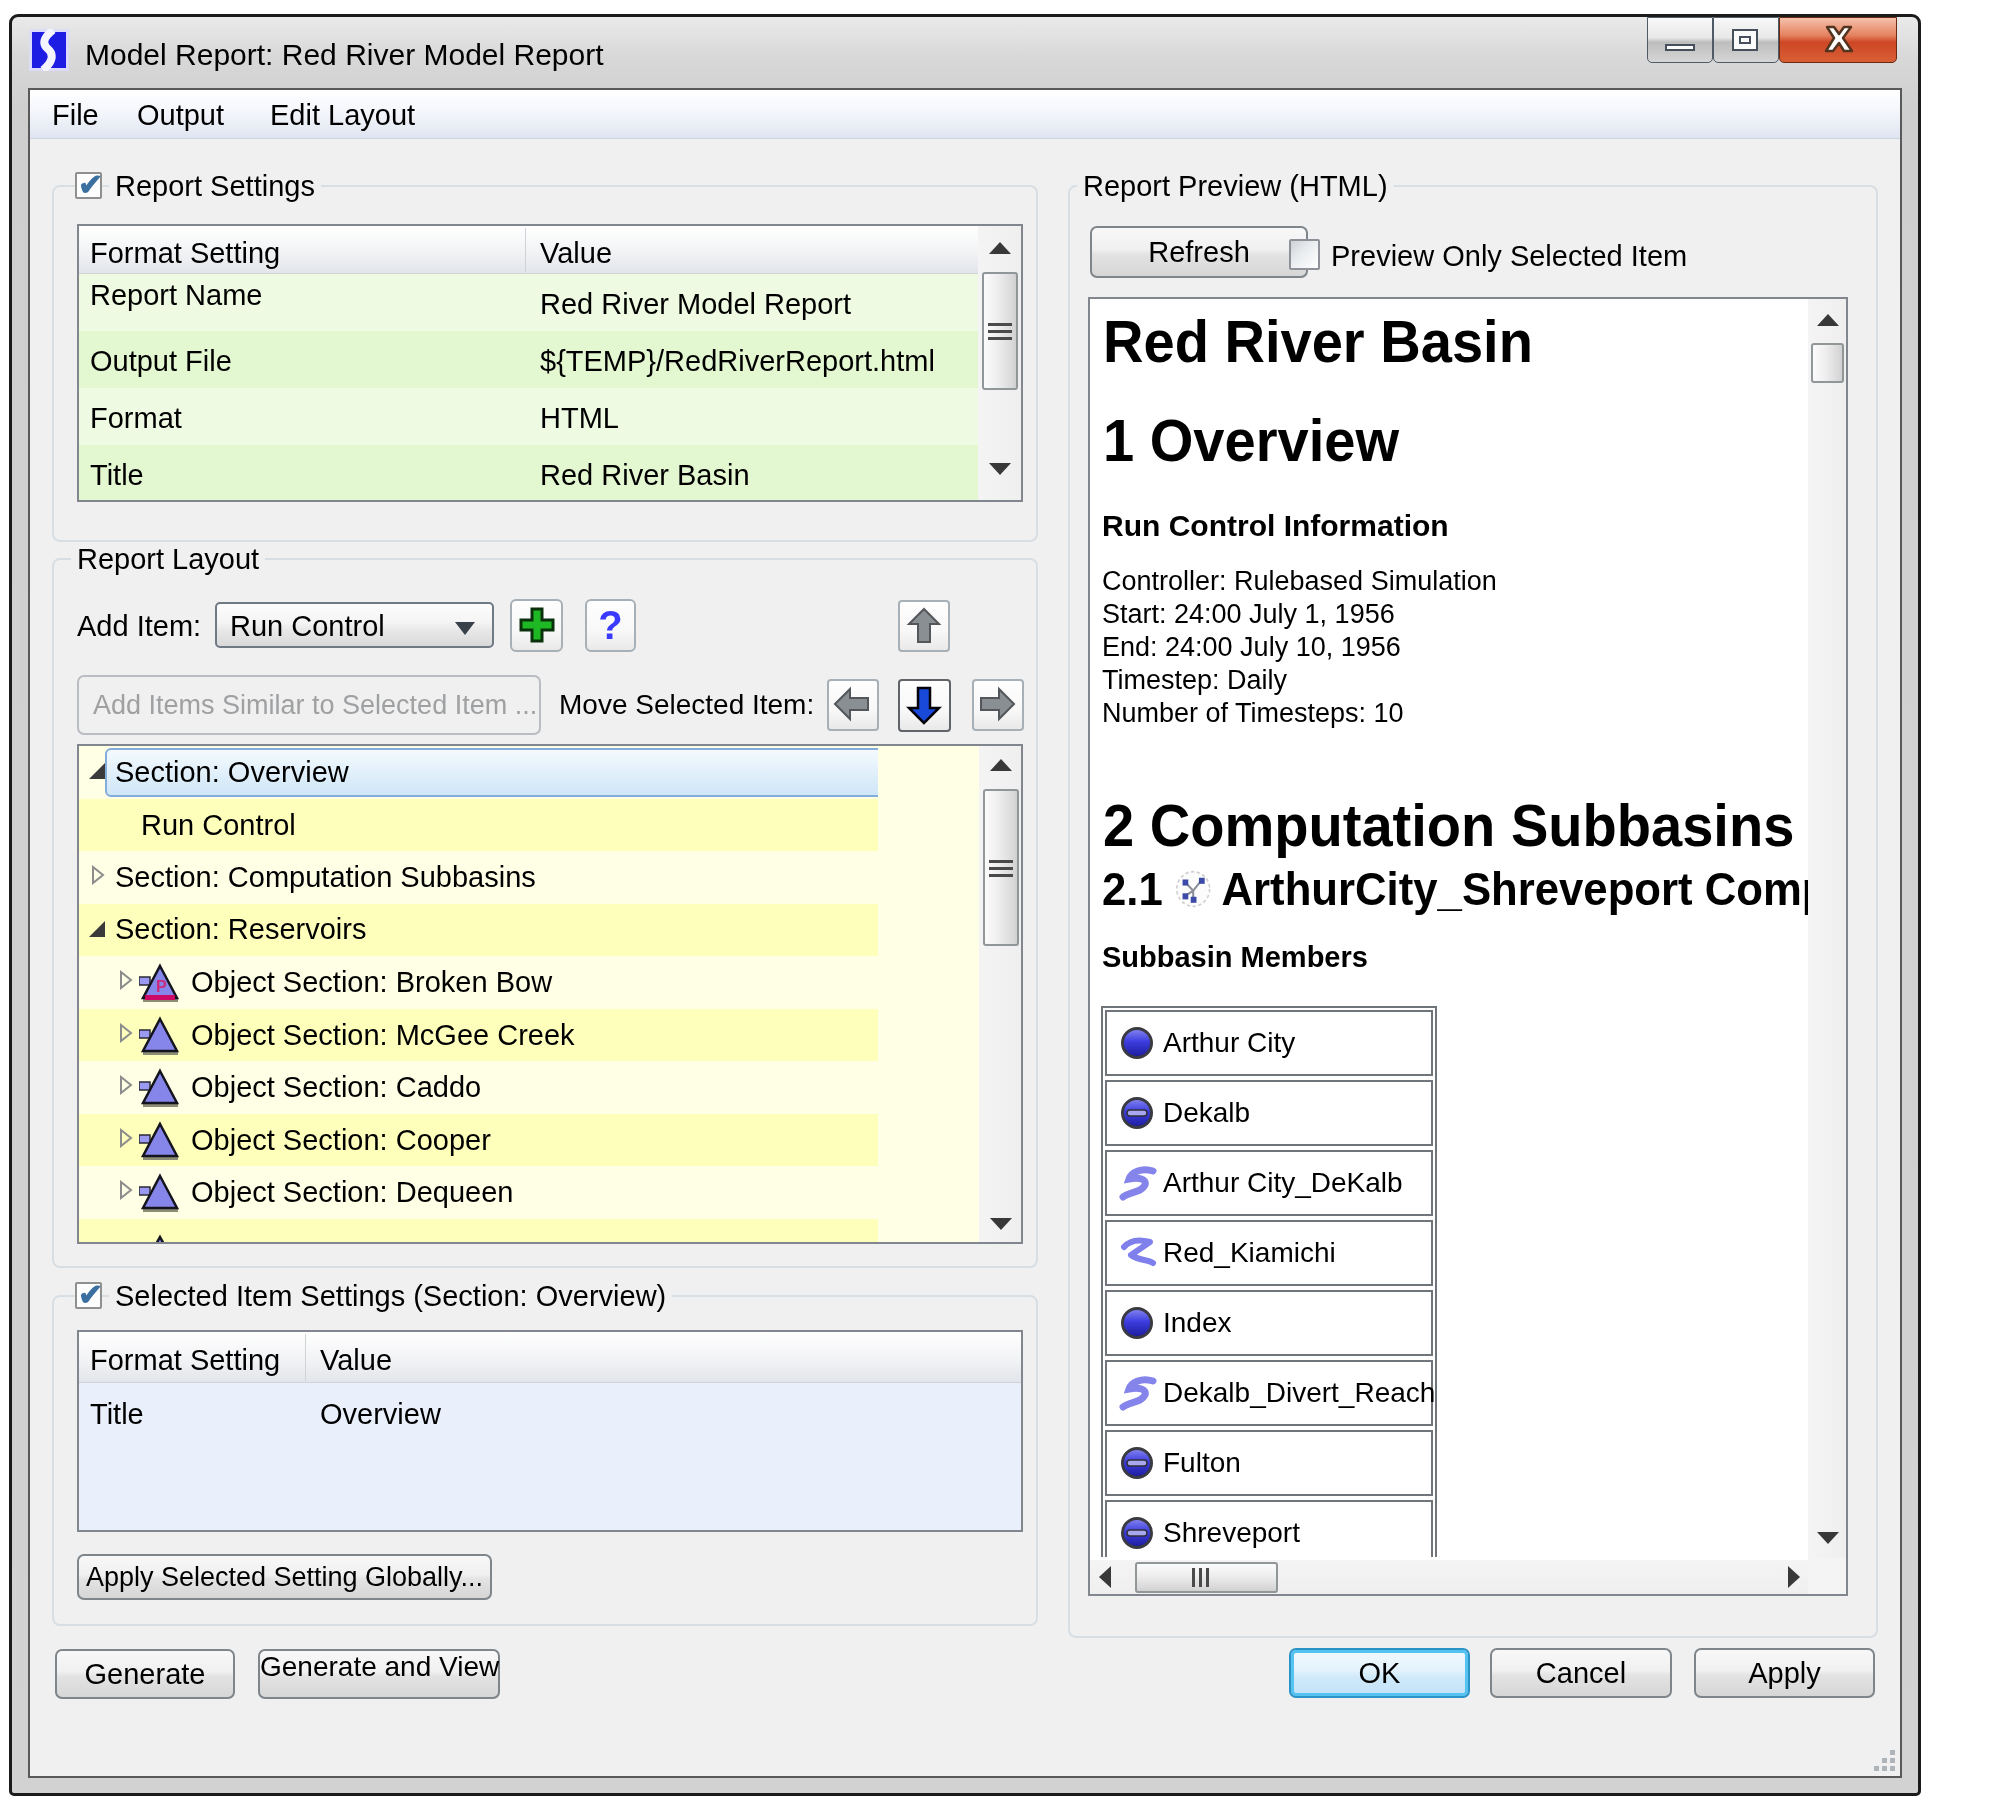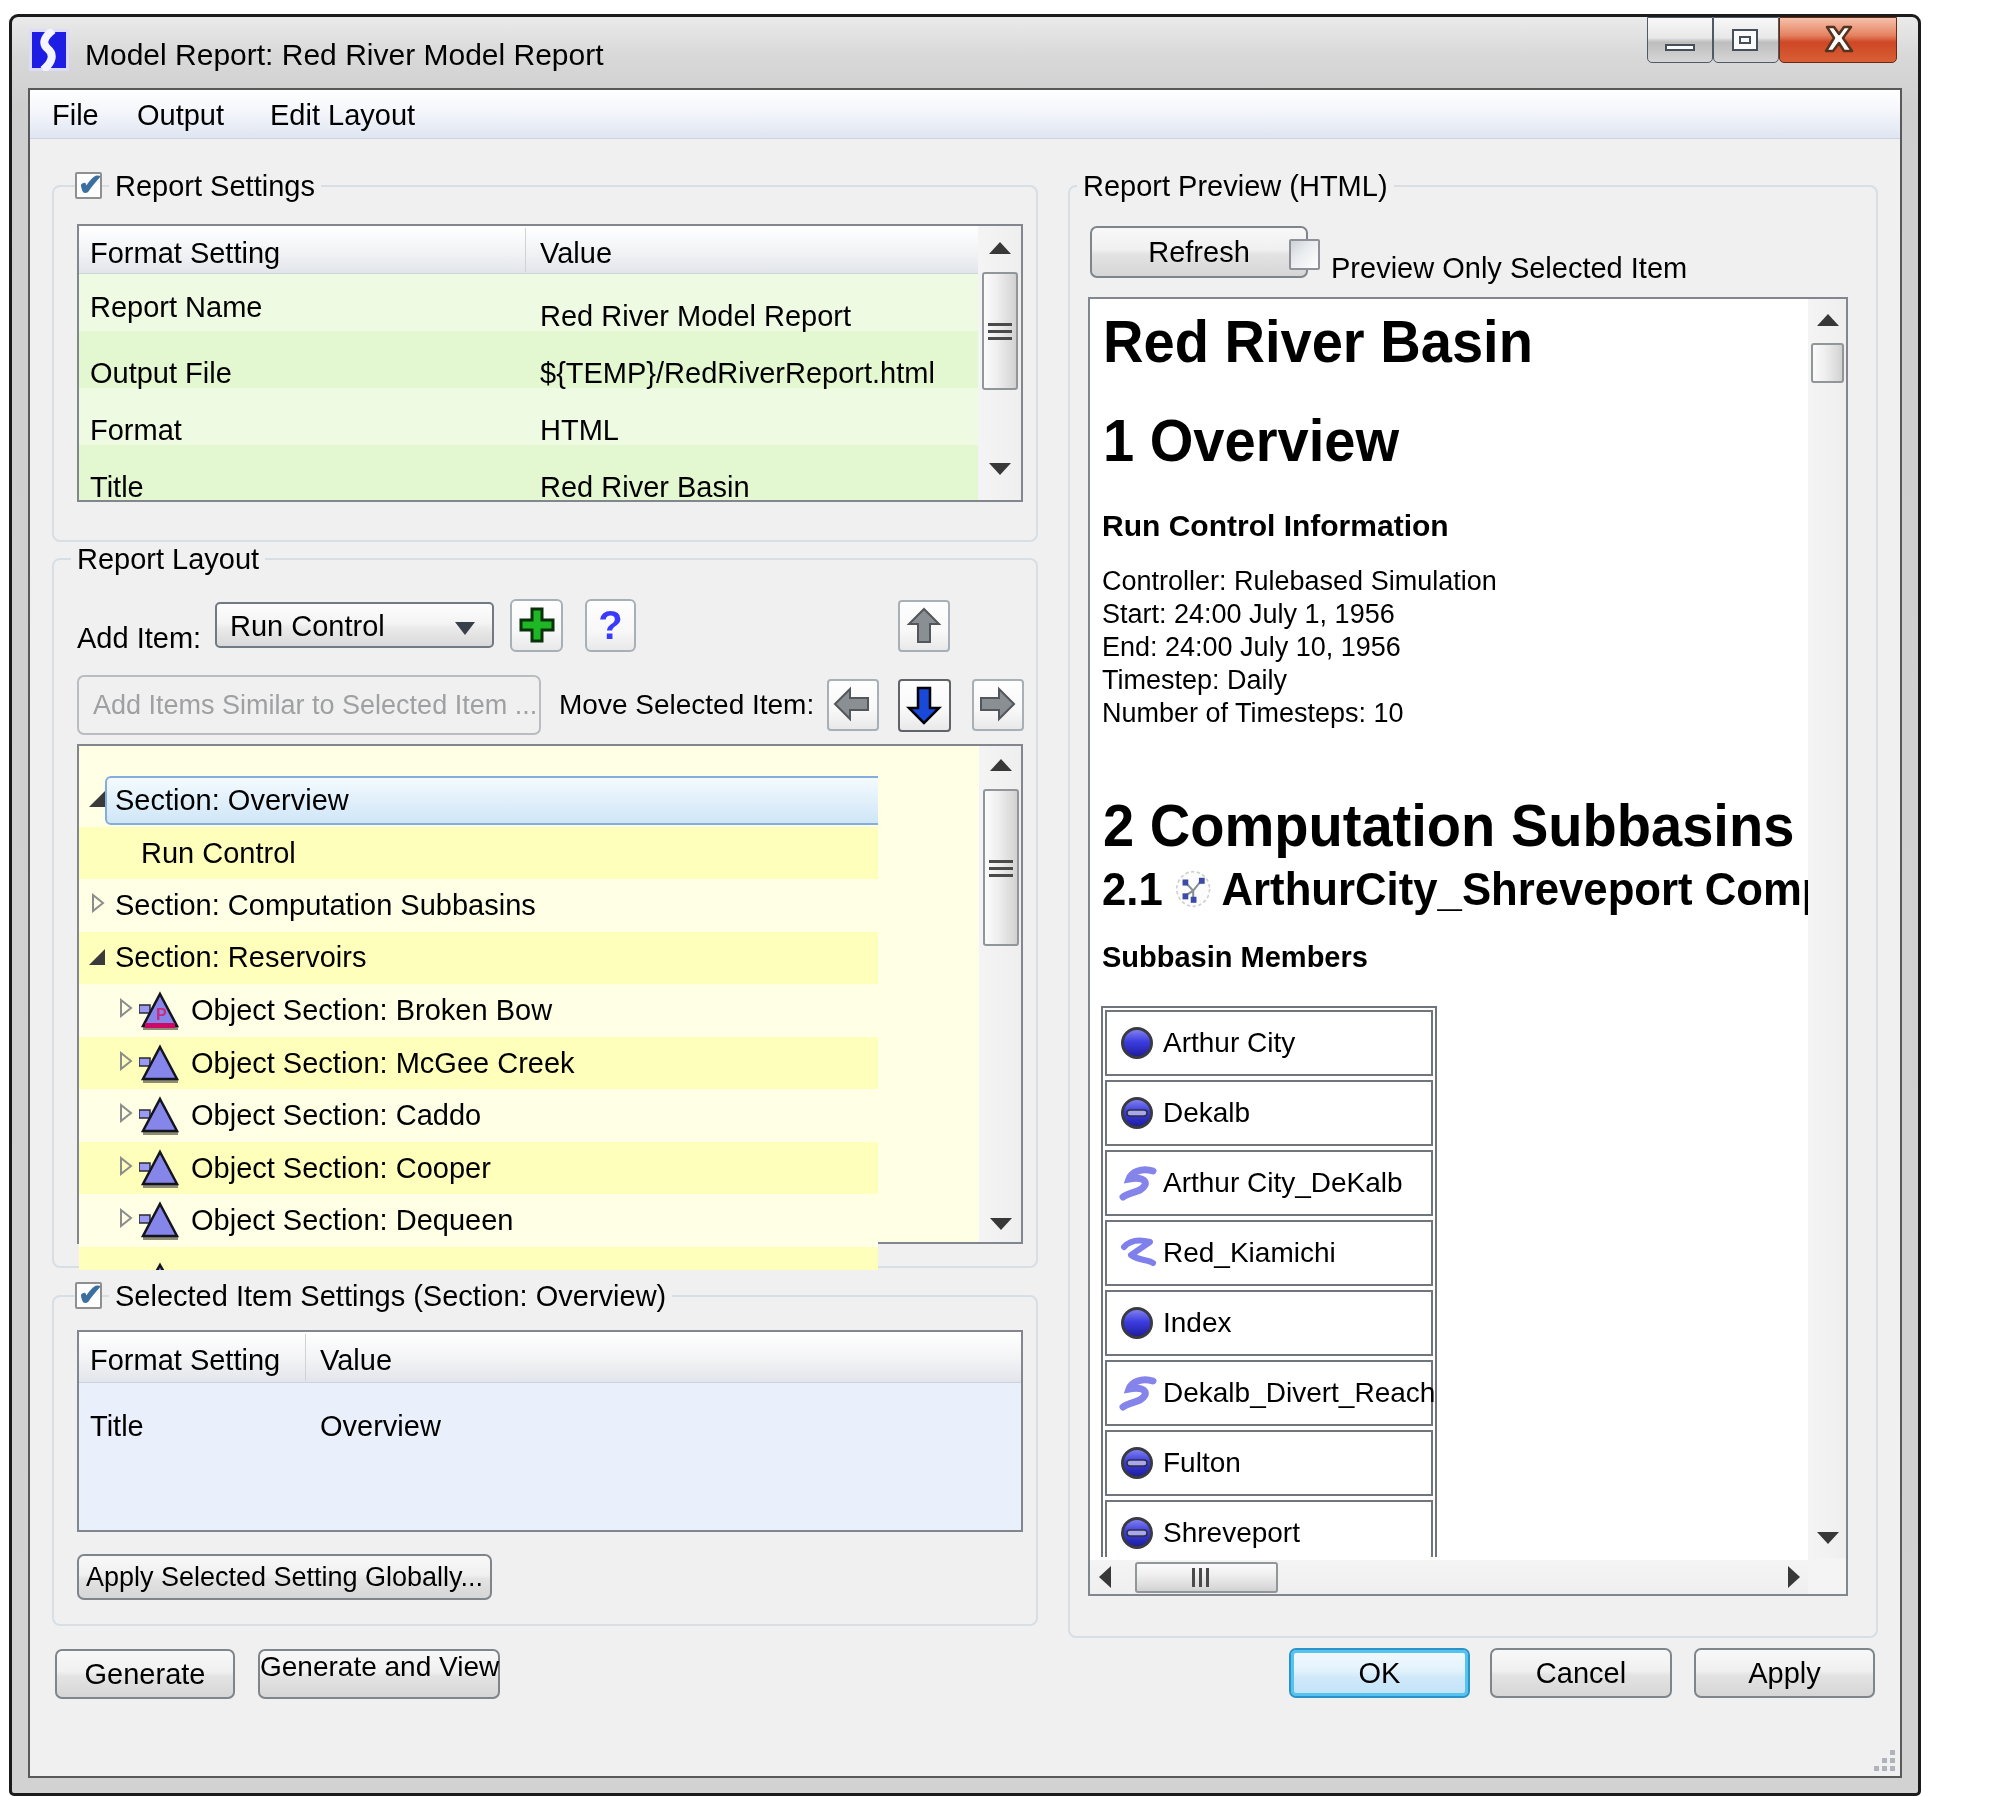--- a/index.html
+++ b/index.html
@@ -13,21 +13,21 @@
 #client {
   position:absolute; left:28px; top:88px; width:1874px; height:1690px;
   border:2px solid #595959; background:#f0f0f0;
 }
 #menubar {
   position:absolute; left:30px; top:90px; width:1870px; height:49px;
   background:linear-gradient(180deg,#ffffff 0%,#f4f6fb 45%,#dfe5f1 100%);
   border-bottom:1px solid #cdd3de;
 }
 .menuitem { position:absolute; top:99px; font-size:29px; color:#000; }
-.ui { font-size:29px; color:#000;margin-top:12px; }
+.ui { font-size:29px; color:#000; }
 
 .grp { position:absolute; border:2px solid #d7dee4; border-radius:8px; }
 .grplabel { position:absolute; font-size:29px; color:#000; background:#f0f0f0; padding:0 6px; }
 
 .tbl { position:absolute; border:2px solid #82878f; background:#fff; }
 .thead { position:absolute; background:linear-gradient(180deg,#ffffff 0%,#f2f3f5 55%,#e2e5ea 100%); border-bottom:1px solid #cfd2d7; }
 .hdrtxt { position:absolute; font-size:29px; color:#000; }
 
 .btn {
   position:absolute; border:2px solid #7e858b; border-radius:7px;
@@ -157,21 +157,21 @@
 <svg class="abs" style="left:905px;top:684px" width="38" height="42" viewBox="0 0 38 42">
   <path d="M19 39 L4 24 H13 V4 H25 V24 H34 Z" fill="#1949d8" stroke="#020208" stroke-width="2.5"></path>
 </svg>
 
 <div class="sqbtn" style="left:972px;top:679px;width:52px;height:52px"></div>
 <svg class="abs" style="left:977px;top:685px" width="40" height="38" viewBox="0 0 40 38">
   <path d="M37 19 L22 34 V25 H4 V13 H22 V4 Z" fill="#8a8f93" stroke="#53575b" stroke-width="2"></path>
 </svg>
 
 <div class="tbl" style="left:77px;top:744px;width:946px;height:500px;background:#feffe4"></div>
-<div id="treerows" class="abs" style="left:79px;top:774px;width:799px;height:496px;overflow:hidden;font-size:29px">
+<div id="treerows" class="abs" style="left:79px;top:746px;width:799px;height:496px;overflow:hidden;font-size:29px">
 
   <div class="abs" style="left:0;top:0;width:900px;height:53px;background:#feffe4"></div>
   <div class="abs" style="left:26px;top:2px;width:871px;height:49px;border:2px solid #84acdd;border-radius:6px;background:linear-gradient(180deg,#f4fafe 0%,#e3f1fb 45%,#cfe6f7 100%)"></div>
   <svg class="abs" style="left:7px;top:14px" width="22" height="22">
       <path d="M19 3 V19 H3 Z" fill="#3a3a3a"></path>
     </svg>
   <div class="abs" style="left:36px;top:10px">Section: Overview</div>
 
   <div class="abs" style="left:0;top:53px;width:900px;height:52px;background:#ffffbc"></div>
   <div class="abs" style="left:62px;top:63px">Run Control</div>

